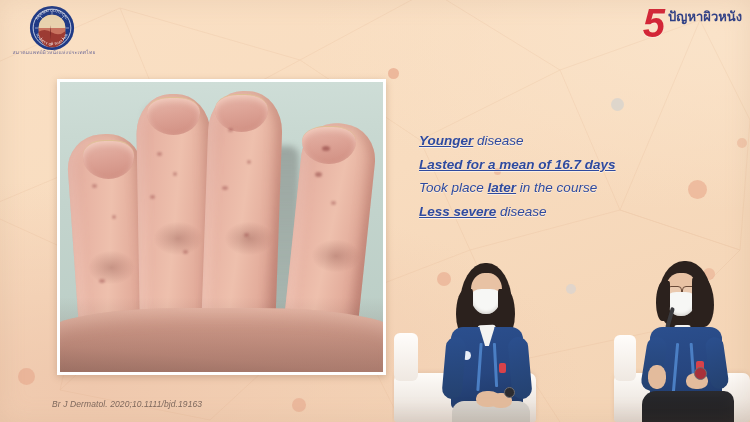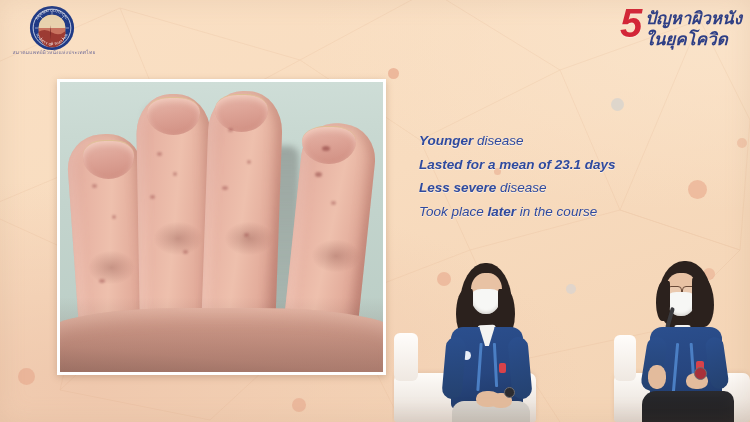--- a/index.html
+++ b/index.html
@@ -28,21 +28,21 @@
 
   
   .thai-head{position:absolute;right:8px;top:5px;display:flex;align-items:flex-start;gap:4px;}
   .thai-num{
     font-size:40px;font-weight:bold;font-style:italic;color:#d32637;
     line-height:.92;letter-spacing:-1px;
     text-shadow:0 1px 0 rgba(255,255,255,.35);
   }
   .thai-lines{display:flex;flex-direction:column;gap:1px;padding-top:4px;}
   .thai-lines span{
-    font-size:17px;font-weight:bold;font-style:italic;color:#2e3f86;
+    font-size:13px;font-weight:bold;color:#2e3f86;
     line-height:1.18;letter-spacing:0px;white-space:nowrap;
   }
 
   
   .photo-frame{
     position:absolute;left:57px;top:79px;width:329px;height:296px;
     background:#fff;padding:3px;box-sizing:border-box;
     box-shadow:0 2px 7px rgba(120,80,55,.28);
   }
   .photo{
@@ -93,21 +93,21 @@
     font-size:29px;font-weight:bold;font-style:italic;color:#2f4a9e;
     letter-spacing:.2px;white-space:nowrap;
     text-shadow:0 1px 0 rgba(255,255,255,.95), 0 0 3px rgba(255,255,255,.7);
   }
   .bullets{position:absolute;left:419px;top:133px;width:310px;}
   .bullets p{
     margin:0 0 7.5px 0;font-size:13.5px;font-style:italic;color:#2f4a9e;
     line-height:1.2;white-space:nowrap;
     text-shadow:0 1px 0 rgba(255,255,255,.55);
   }
-  .bullets b{font-weight:bold;}
+  .bullets b{font-weight:bold;text-decoration:underline;}
   .bullets .lt{font-weight:normal;}
 
   
   .studio{position:absolute;left:392px;top:255px;width:358px;height:167px;overflow:hidden;}
   .sofa{
     position:absolute;bottom:0;background:linear-gradient(180deg,#fdfbf8 0%,#f0eae4 55%,#ddd4cc 100%);
     border-radius:7px 7px 3px 3px;box-shadow:0 -1px 4px rgba(150,120,100,.16);
   }
   .sofa-back{position:absolute;background:linear-gradient(180deg,#fffdfb,#efe8e1);border-radius:6px;}
   .person{position:absolute;}
@@ -198,21 +198,20 @@
         <textPath href="#arcBot" startOffset="50%" text-anchor="middle">SOCIETY OF THAILAND</textPath>
       </text>
     </svg>
     <div class="logo-caption">สมาคมแพทย์ผิวหนังแห่งประเทศไทย</div>
   </div>
 
   <div class="thai-head">
     <div class="thai-num">5</div>
     <div class="thai-lines">
       <span>ปัญหาผิวหนัง</span>
-      <span>ในยุคโควิด</span>
     </div>
   </div>
 
   <div class="photo-frame">
     <div class="photo">
 
       <div class="shadow-strip" style="left:62%;top:22%;width:12%;height:58%;"></div>
       <div class="shadow-strip" style="left:26%;top:8%;width:6%;height:40%;opacity:.5;"></div>
 
       <div class="finger" style="left:4%;top:18%;width:23%;height:74%;transform:rotate(-4deg);"></div>
@@ -243,34 +242,35 @@
       <div class="knuckle" style="left:75%;top:52%;width:21%;height:16%;"></div>
       <div class="lesion" style="left:81%;top:22%;width:8px;height:5px;background:rgba(130,52,52,.52);"></div>
       <div class="lesion" style="left:79%;top:31%;width:7px;height:5px;background:rgba(130,52,52,.46);"></div>
       <div class="lesion" style="left:84%;top:41%;width:5px;height:4px;"></div>
 
       <div class="palm"></div>
       <div class="photo-dark"></div>
     </div>
   </div>
 
+  <div class="citation">Br J Dermatol. 2020;10.1111/bjd.19163</div>
 
 
   <div class="bullets">
     <p>
       <b>Younger</b><span class="lt"> disease</span>
     </p>
     <p>
-      <b>Lasted for a mean of 23.1 days</b><span class="lt"></span>
+      <b>Lasted for a mean of 16.7 days</b><span class="lt"></span>
+    </p>
+    <p>
+      <span class="lt">Took place </span><b>later</b><span class="lt"> in the course</span>
     </p>
     <p>
       <b>Less severe</b><span class="lt"> disease</span>
-    </p>
-    <p>
-      <span class="lt">Took place </span><b>later</b><span class="lt"> in the course</span>
     </p>
   </div>
 
   <div class="studio">
 
     <div class="sofa" style="left:2px;top:118px;width:142px;height:49px;"></div>
     <div class="sofa-back" style="left:2px;top:78px;width:24px;height:48px;"></div>
 
     <div class="person" style="left:46px;top:8px;width:112px;height:159px;">
       <div class="hair" style="left:22px;top:0px;width:52px;height:74px;"></div>

